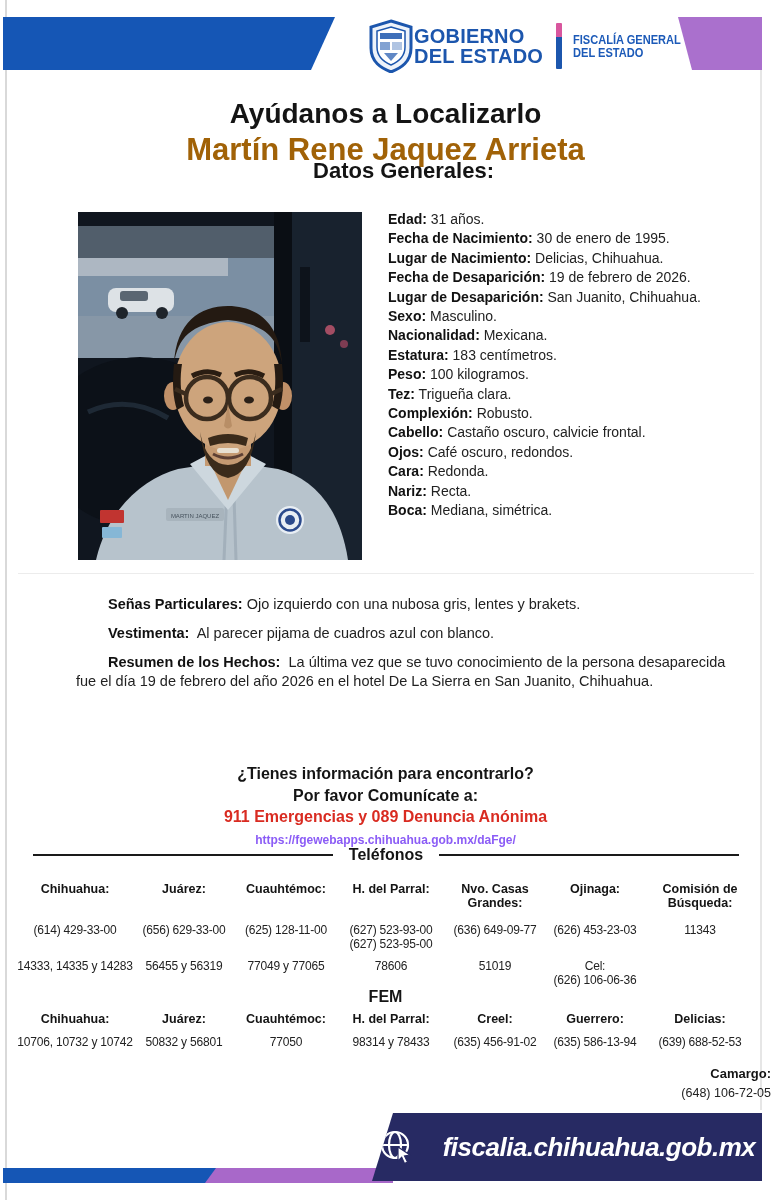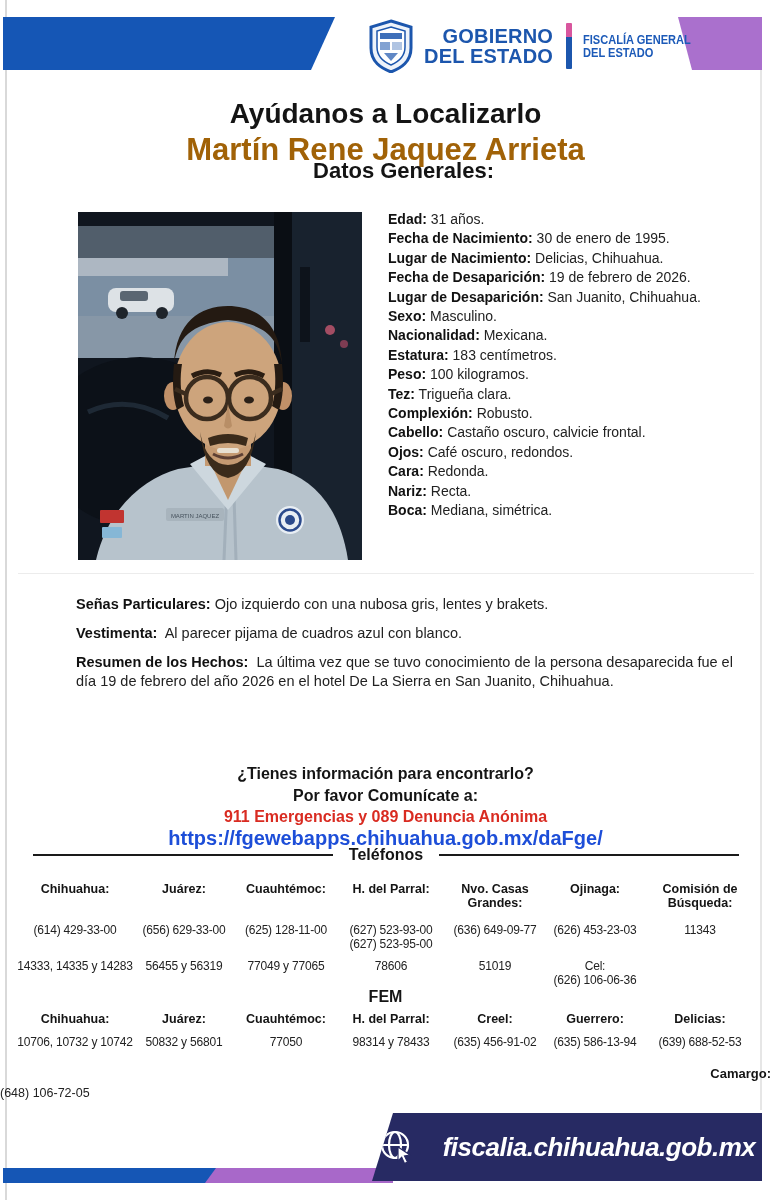--- a/index.html
+++ b/index.html
@@ -7,21 +7,21 @@
         font-family:"Liberation Sans",sans-serif;color:#1c1c1c;}
   .scan-edge-left{position:absolute;left:5px;top:0;width:2px;height:1200px;background:#d9d9d9;}
   .scan-edge-right{position:absolute;left:760px;top:30px;width:2px;height:1080px;background:#e6e6e6;}
 
   
   .band-blue{position:absolute;left:3px;top:17px;width:332px;height:53px;background:#1556b5;
              clip-path:polygon(0 0,100% 0,calc(100% - 24px) 100%,0 100%);}
   .band-purple{position:absolute;left:678px;top:17px;width:84px;height:53px;background:#aa70cd;
              clip-path:polygon(0 0,100% 0,100% 100%,14px 100%);}
   .logo-group{position:absolute;left:368px;top:18px;height:56px;display:flex;align-items:center;}
-  .gob-text{font-weight:bold;color:#1c56ad;font-size:20px;line-height:20px;text-align:right;margin-left:10px;letter-spacing:0.2px;}
+  .gob-text{font-weight:bold;color:#1c56ad;font-size:20px;line-height:20px;text-align:left;letter-spacing:0.2px;}
   .logo-sep{width:6px;height:46px;margin:0 11px 0 13px;border-radius:1px;
             background:linear-gradient(#d8569e 0 30%,#1c56ad 30% 100%);}
   .fge-text{color:#1c5ab8;font-weight:bold;font-size:13.5px;line-height:13.5px;transform:scaleX(0.82);transform-origin:left center;letter-spacing:0;}
 
   
   .title-main{position:absolute;top:98px;left:0;width:100%;text-align:center;font-size:28px;font-weight:bold;color:#141414;}
   .title-name{position:absolute;top:132px;left:0;width:100%;text-align:center;font-size:31px;font-weight:bold;color:#a16207;}
   .title-datos{position:absolute;top:158px;left:0;width:100%;text-align:center;font-size:22px;font-weight:bold;color:#141414;margin-left:18px;}
 
   
@@ -29,46 +29,46 @@
 
   
   .fields{position:absolute;left:388px;top:210px;width:352px;font-size:14px;line-height:19.4px;color:#222;}
   .fields b{color:#111;}
 
   .divider{position:absolute;left:18px;top:573px;width:736px;height:1px;background:#ececec;}
 
   
   .notes{position:absolute;left:76px;top:595px;width:666px;font-size:14.5px;line-height:19px;color:#222;}
   .note{margin-bottom:10px;}
-  .note b{color:#111;}
+  .note b{color:#111;margin-left:32px;}
 
   
   .contact{position:absolute;left:0;top:763px;width:100%;text-align:center;line-height:21.5px;}
   .c-bold{font-size:16px;font-weight:bold;color:#141414;}
   .c-red{font-size:16px;font-weight:bold;color:#d92b21;}
-  .c-link{font-size:20px;font-weight:bold;color:#1d4ed8;text-decoration:none;}
+  .c-link{font-size:12px;font-weight:bold;color:#8b5cf6;text-decoration:none;}
 
   
   .tel-head{position:absolute;left:33px;top:846px;width:706px;display:flex;align-items:center;gap:16px;}
   .tel-head .rule{flex:1;height:2.5px;background:#1a1a1a;}
   .tel-title{font-size:16px;font-weight:bold;color:#141414;}
 
   
   .tel-grid{position:absolute;left:16px;top:882px;width:740px;display:grid;
             grid-template-columns:118px 100px 104px 106px 102px 98px 112px;
             grid-template-rows:42px 36px auto;}
   .tg-h{text-align:center;font-weight:bold;font-size:12.5px;line-height:14px;padding:0 5px;color:#141414;}
   .tg-c{text-align:center;font-size:12px;line-height:13.5px;color:#222;letter-spacing:-0.2px;}
 
   .fem-title{position:absolute;left:0;top:988px;width:100%;text-align:center;font-size:16px;font-weight:bold;color:#141414;}
   .fem-grid{position:absolute;left:16px;top:1012px;width:740px;display:grid;
             grid-template-columns:118px 100px 104px 106px 102px 98px 112px;
             grid-template-rows:24px auto;}
   .camargo-label{position:absolute;left:0;top:1066px;width:100%;text-align:right;font-size:13px;font-weight:bold;color:#141414;}
-  .camargo-value{position:absolute;left:0;top:1086px;width:100%;text-align:left;font-size:12.5px;color:#222;}
+  .camargo-value{position:absolute;left:0;top:1086px;width:100%;text-align:right;font-size:12.5px;color:#222;}
 
   
   .footer-bar-purple{position:absolute;left:198px;top:1168px;width:195px;height:15px;background:#a868c9;}
   .footer-bar-blue{position:absolute;left:3px;top:1168px;width:213px;height:15px;background:#1556b5;
                    clip-path:polygon(0 0,100% 0,calc(100% - 11px) 100%,0 100%);}
   .footer-navy{position:absolute;left:372px;top:1113px;width:390px;height:68px;background:#272a63;
                clip-path:polygon(21px 0,100% 0,100% 100%,0 100%);
                display:flex;align-items:center;justify-content:center;gap:28px;}
   .footer-url{color:#ffffff;font-size:26px;font-weight:bold;font-style:italic;letter-spacing:-0.5px;}
 </style>

